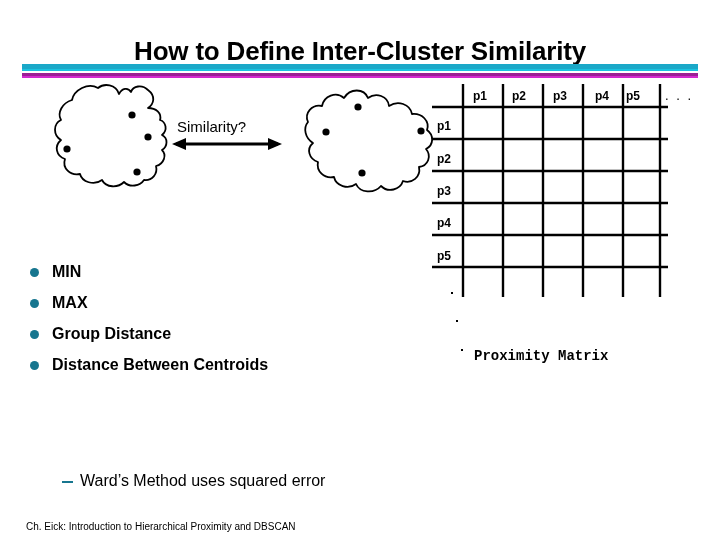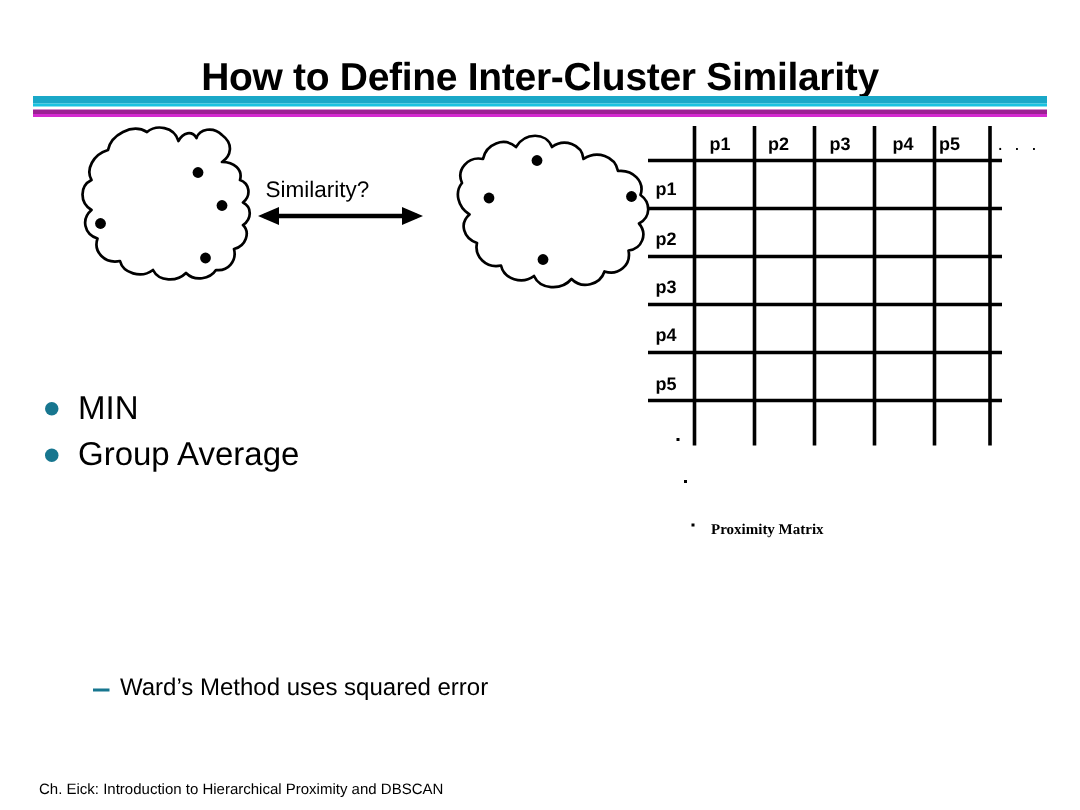--- a/index.html
+++ b/index.html
@@ -126,23 +126,23 @@
     position: absolute;
     width: 2px;
     height: 2px;
     background: #000;
   }
 
   #proximity-matrix-label {
     position: absolute;
     left: 474px;
     top: 348px;
-    font-size: 10px;
-    font-weight: bold;
-    font-family: Liberation Serif, serif;
+    font-size: 14px;
+    font-weight: bold;
+    font-family: Liberation Mono, monospace;
     color: #000;
     white-space: nowrap;
   }
 
   
   #bullet-list {
     position: absolute;
     left: 30px;
     top: 258px;
     width: 460px;
@@ -159,30 +159,31 @@
     padding-top: 10px;
   }
   .bullet-dot {
     display: block;
     width: 9px;
     height: 9px;
     border-radius: 50%;
     background: #17768f;
   }
   .bullet-text {
-    font-size: 22px;
+    font-size: 16px;
     line-height: 28px;
     font-family: "Liberation Sans", sans-serif;
     color: #000;
+    font-weight: bold;
   }
 
   #sub-bullet-row {
     position: absolute;
     left: 62px;
-    top: 448px;
+    top: 470px;
     display: flex;
     align-items: flex-start;
     text-align: right;
   }
   .dash-marker {
     width: 18px;
     flex: 0 0 18px;
     padding-top: 11px;
   }
   .dash-line {
@@ -323,28 +324,40 @@
 
 <div id="bullet-list">
 
   <div class="bullet-row">
     <span class="bullet-marker">
         <span class="bullet-dot" style="background: rgb(23, 118, 143);"></span>
       </span>
     <span class="bullet-text">MIN</span>
   </div>
 
-
   <div class="bullet-row">
     <span class="bullet-marker">
         <span class="bullet-dot" style="background: rgb(23, 118, 143);"></span>
       </span>
-    <span class="bullet-text">Group Average</span>
+    <span class="bullet-text">MAX</span>
   </div>
 
+  <div class="bullet-row">
+    <span class="bullet-marker">
+        <span class="bullet-dot" style="background: rgb(23, 118, 143);"></span>
+      </span>
+    <span class="bullet-text">Group Distance</span>
+  </div>
+
+  <div class="bullet-row">
+    <span class="bullet-marker">
+        <span class="bullet-dot" style="background: rgb(23, 118, 143);"></span>
+      </span>
+    <span class="bullet-text">Distance Between Centroids</span>
+  </div>
 
 
 </div>
 
 <div id="sub-bullet-row">
   <span class="dash-marker">
       <span class="dash-line" style="background: rgb(23, 118, 143);"></span>
     </span>
   <span class="sub-bullet-text">Ward’s Method uses squared error</span>
 </div>

